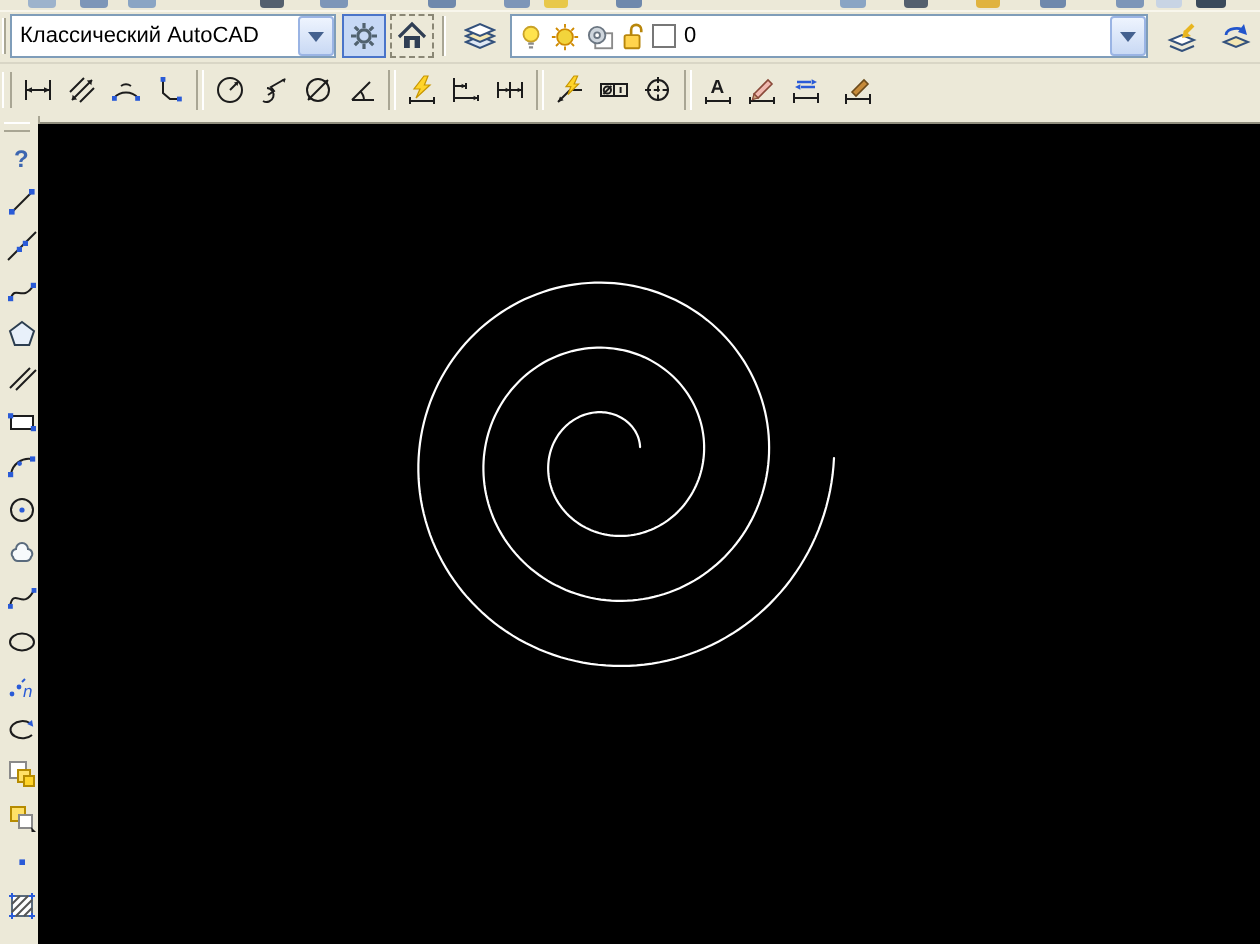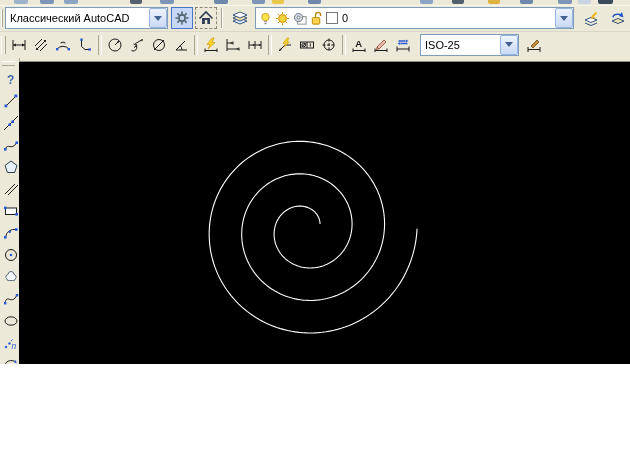--- a/index.html
+++ b/index.html
@@ -1,16 +1,16 @@
 <!DOCTYPE html>
 <html><head>
 <meta charset="utf-8">
 <style>
   html,body{margin:0;padding:0;}
-  #app{position:relative;width:630px;height:364px;background:#ece9d8;overflow:hidden;
+  #app{position:relative;width:630px;height:472px;background:#ece9d8;overflow:hidden;
        font-family:"Liberation Sans",sans-serif;font-size:11px;color:#000;}
   
   #header{position:absolute;left:0;top:0;width:630px;height:61px;background:#ece9d8;
           border-bottom:1px solid #8f8d7d;}
   .sliver{position:absolute;left:0;top:0;width:630px;height:5px;background:#ece9d8;
           border-bottom:1px solid #f8f6ec;}
   .sliver .frag{position:absolute;top:0;height:4px;border-radius:0 0 2px 2px;}
   .tbrow{position:absolute;left:0;width:630px;display:flex;align-items:center;}
   #row1{top:5px;height:26px;border-bottom:1px solid #d9d6c6;}
   #row2{top:31px;height:27px;}
@@ -296,26 +296,20 @@
       </button>
       <button class="tbtn">
         <svg viewBox="0 0 16 16">
           <path d="M2 9.5v5M14 9.5v5M2 12h12" stroke="#1c1c1c" fill="none"></path>
           <path d="M3.5 4h7M12.5 6.5h-7" stroke="#2a5bd7" stroke-width="1.3" fill="none"></path>
           <polygon points="13.5,4 10.8,2.6 10.8,5.4" fill="#2a5bd7"></polygon>
           <polygon points="2.5,6.5 5.2,5.1 5.2,7.9" fill="#2a5bd7"></polygon>
           </svg>
       </button>
 
-      <div class="combo" style="width:97px;margin-left:6px">
-        <span class="ctext">ISO-25</span>
-        <span class="arrowbtn">
-          <span class="chev"></span>
-        </span>
-      </div>
 
       <button class="tbtn" style="margin-left:4px">
         <svg viewBox="0 0 16 16">
           <path d="M2 10v5M14 10v5M2 12.5h12" stroke="#1c1c1c" fill="none"></path>
           <path d="M5 9l6-6 2 2-6 6z" fill="#c58a3a" stroke="#6b4a1a" stroke-width="0.8"></path>
           </svg>
       </button>
     </div>
   </div>
 

